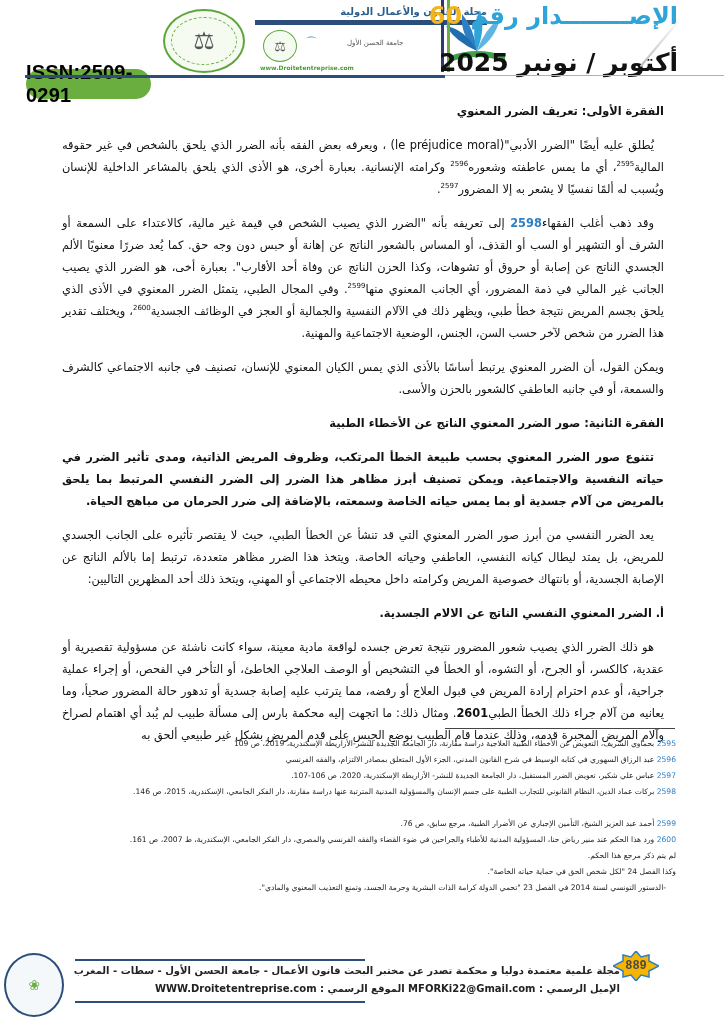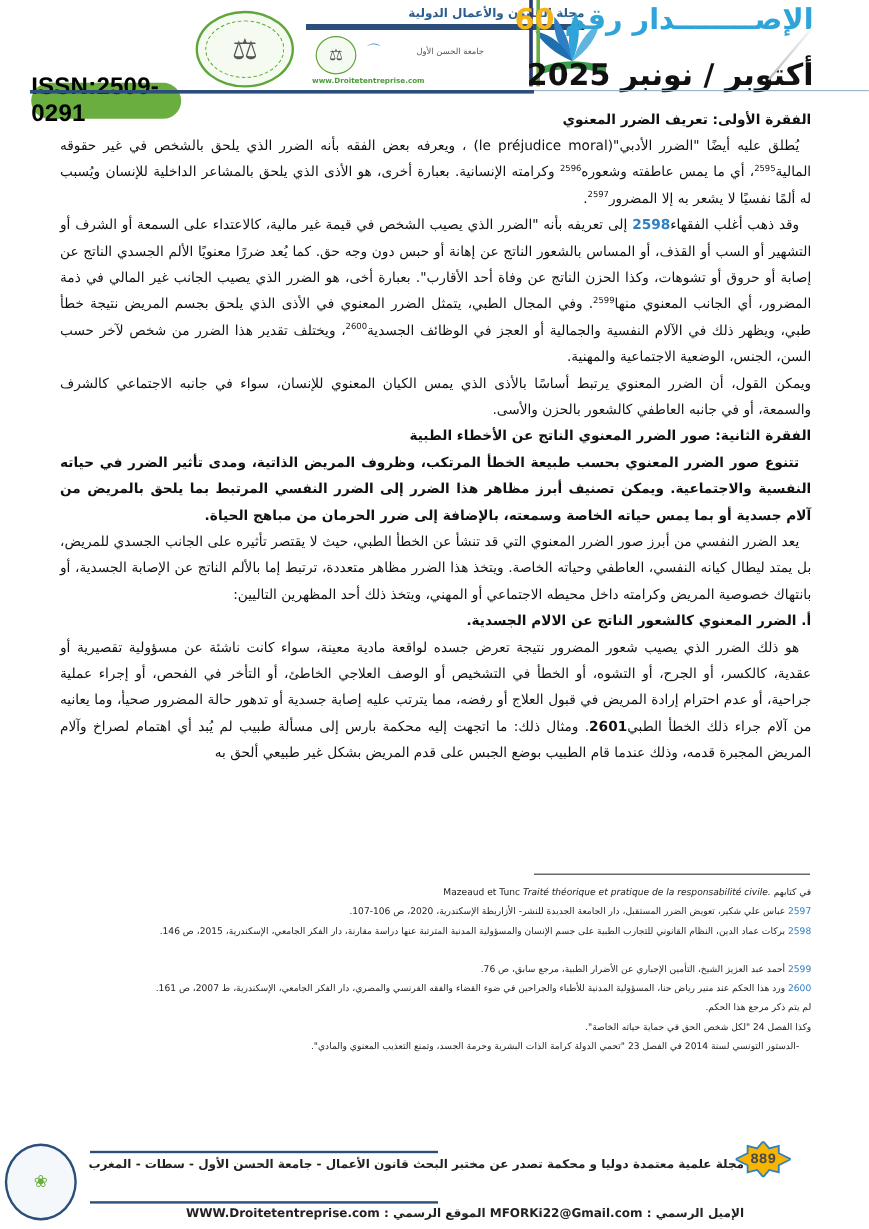--- a/index.html
+++ b/index.html
@@ -20,39 +20,39 @@
   .vbar1 { position:absolute; left:441px; top:0; width:3px; height:72px; background:#2b3b6b; }
   .vbar2 { position:absolute; left:447px; top:0; width:3px; height:72px; background:#6aae3f; }
   .issue-line { position:absolute; right:46px; top:2px; font-size:24px; font-weight:bold; direction:rtl; white-space:nowrap; color:#2ea4d8; font-family:"DejaVu Sans", sans-serif; }
   .issue-line .num { color:#f3b51b; }
   .issue-date { position:absolute; right:46px; top:48px; font-size:25px; font-weight:bold; direction:rtl; white-space:nowrap; color:#111; }
   .slash-deco { position:absolute; left:660px; top:10px; width:2px; height:64px; background:linear-gradient(#fff,#bbb); transform:rotate(40deg); }
   .header-rule { position:absolute; left:25px; top:75px; width:420px; height:3px; background:#2b4f7a; }
   .header-rule2 { position:absolute; left:445px; top:75px; width:279px; height:1px; background:#9cb5c9; }
 
   .content { position:absolute; left:50px; top:88px; width:626px; direction:rtl; text-align:justify; font-family:"DejaVu Sans", sans-serif; font-size:11.4px; line-height:22px; color:#111; }
-  .content p { margin:0; }
+  .content p { margin:12px; }
   .h { font-weight:bold; }
   .ind { text-indent:10px; }
   sup { font-size:7px; line-height:0; vertical-align:super; }
   .ref-blue { color:#2e7fc4; font-weight:bold; }
   .b { font-weight:bold; }
 
   .fn-rule { position:absolute; left:445px; top:728px; width:230px; height:1px; background:#444; }
   .footnotes { position:absolute; left:50px; top:736px; width:626px; direction:rtl; font-size:7.6px; line-height:16px; color:#222; text-align:right; }
   .footnotes p { margin:0; }
   .fn-num { color:#2e7fc4; }
   .gap { height:16px; }
   .fr { direction:ltr; unicode-bidi:embed; font-style:italic; }
 
   .footer { position:absolute; left:0; top:945px; width:724px; height:79px; }
   .fbar-top { position:absolute; left:75px; top:14px; width:290px; height:2px; background:#2b4f7a; }
   .fbar-bot { position:absolute; left:75px; top:56px; width:290px; height:2px; background:#2b4f7a; }
   .footer-l1 { position:absolute; right:104px; top:20px; font-size:10px; font-weight:bold; direction:rtl; white-space:nowrap; color:#222;text-align:right; }
-  .footer-l2 { position:absolute; right:104px; top:38px; font-size:10px; font-weight:bold; direction:rtl; white-space:nowrap; color:#222;margin-top:23px; }
+  .footer-l2 { position:absolute; right:104px; top:38px; font-size:10px; font-weight:bold; direction:rtl; white-space:nowrap; color:#222; }
   .star { position:absolute; left:613px; top:6px; width:46px; height:30px; }
   .page-num { position:absolute; left:613px; top:6px; width:46px; height:30px; display:flex; align-items:center; justify-content:center; font-size:12px; font-weight:bold; color:#4a4a4a; font-family:Liberation Mono, monospace; }
   .seal { position:absolute; left:4px; top:8px; width:56px; height:60px; border-radius:50%; border:2px solid #2b4f7a; background:#f5f8fb; display:flex; align-items:center; justify-content:center; font-size:14px; color:#6aae3f; }
 </style>
 </head>
 <body>
 
 <div class="header">
   <div class="issn">ISSN:2509-0291</div>
 
@@ -96,39 +96,40 @@
   <p class="h">الفقرة الأولى: تعريف الضرر المعنوي</p>
 
   <p class="ind">
     <span>يُطلق عليه أيضًا "الضرر الأدبي"(le préjudice moral) ، ويعرفه بعض الفقه بأنه  الضرر الذي يلحق بالشخص في غير حقوقه المالية</span><sup>2595</sup><span>، أي ما يمس عاطفته وشعوره</span><sup>2596</sup><span> وكرامته الإنسانية. بعبارة أخرى، هو الأذى الذي يلحق بالمشاعر الداخلية للإنسان ويُسبب له ألمًا نفسيًا لا يشعر به إلا المضرور</span><sup>2597</sup><span>.</span>
   </p>
 
   <p class="ind">
     <span>وقد ذهب أغلب الفقهاء</span><span class="ref-blue">2598</span><span> إلى تعريفه بأنه "الضرر الذي يصيب الشخص في قيمة غير مالية، كالاعتداء على السمعة أو الشرف أو التشهير أو السب أو القذف، أو المساس بالشعور الناتج عن إهانة أو حبس دون وجه حق. كما يُعد ضررًا معنويًا الألم الجسدي الناتج عن إصابة أو حروق أو تشوهات، وكذا الحزن الناتج عن وفاة أحد الأقارب". بعبارة أخى، هو الضرر الذي يصيب الجانب غير المالي في ذمة المضرور، أي الجانب المعنوي منها</span><sup>2599</sup><span>. وفي المجال الطبي، يتمثل الضرر المعنوي في الأذى الذي يلحق بجسم المريض نتيجة خطأ طبي، ويظهر ذلك في الآلام النفسية والجمالية أو العجز في الوظائف الجسدية</span><sup>2600</sup><span>، ويختلف تقدير هذا الضرر من شخص لآخر حسب السن، الجنس، الوضعية الاجتماعية والمهنية.</span>
   </p>
 
-  <p>ويمكن القول، أن الضرر المعنوي يرتبط أساسًا بالأذى الذي يمس الكيان المعنوي للإنسان، سواء في جانبه الاجتماعي كالشرف والسمعة، أو في جانبه العاطفي كالشعور بالحزن والأسى.</p>
+  <p>ويمكن القول، أن الضرر المعنوي يرتبط أساسًا بالأذى الذي يمس الكيان المعنوي للإنسان، تصنيف في جانبه الاجتماعي كالشرف والسمعة، أو في جانبه العاطفي كالشعور بالحزن والأسى.</p>
 
   <p class="h">الفقرة الثانية: صور الضرر المعنوي الناتج عن الأخطاء الطبية</p>
 
   <p class="ind b">تتنوع صور الضرر المعنوي بحسب طبيعة الخطأ المرتكب، وظروف المريض الذاتية، ومدى تأثير الضرر في حياته النفسية والاجتماعية. ويمكن تصنيف أبرز مظاهر هذا الضرر إلى الضرر النفسي المرتبط بما يلحق بالمريض من آلام جسدية أو بما يمس حياته الخاصة وسمعته، بالإضافة إلى ضرر الحرمان من مباهج الحياة.</p>
 
 
   <p class="ind">يعد الضرر النفسي من أبرز صور الضرر المعنوي التي قد تنشأ عن الخطأ الطبي، حيث لا يقتصر تأثيره على الجانب الجسدي للمريض، بل يمتد ليطال كيانه النفسي، العاطفي وحياته الخاصة. ويتخذ هذا الضرر مظاهر متعددة، ترتبط إما بالألم الناتج عن الإصابة الجسدية، أو بانتهاك خصوصية المريض وكرامته داخل محيطه الاجتماعي أو المهني، ويتخذ ذلك أحد المظهرين التاليين:</p>
 
-  <p class="h">أ. الضرر المعنوي كالشعور الناتج عن الالام الجسدية.</p>
+  <p class="h">أ. الضرر المعنوي النفسي الناتج عن الالام الجسدية.</p>
 
   <p class="ind">
     <span>هو ذلك الضرر الذي يصيب شعور المضرور نتيجة تعرض جسده لواقعة مادية معينة، سواء كانت ناشئة عن مسؤولية تقصيرية أو عقدية، كالكسر، أو الجرح، أو التشوه، أو الخطأ في التشخيص أو الوصف العلاجي الخاطئ، أو التأخر في الفحص، أو إجراء عملية جراحية، أو عدم احترام إرادة المريض في قبول العلاج أو رفضه، مما يترتب عليه إصابة جسدية أو تدهور حالة المضرور صحيأ، وما يعانيه من آلام جراء ذلك الخطأ الطبي</span><span class="b">2601</span><span>. ومثال ذلك: ما اتجهت إليه محكمة بارس إلى مسألة طبيب لم يُبد أي اهتمام لصراخ وآلام المريض المجبرة قدمه، وذلك عندما قام الطبيب بوضع الجبس على قدم المريض بشكل غير طبيعي ألحق به</span>
   </p>
 </div>
 
 <div class="fn-rule"></div>
 <div class="footnotes">
-  <p><span>في كتابهم</span> <span class="fr" style="font-style:normal;">Mazeaud et Tunc</span> <span class="fr">Traité théorique et pratique de la responsabilité civile.</span></p>
+  <p><span class="fn-num">2595</span> <span>بحماوي الشريف، التعويض عن الأخطاء الطبية العلاجية دراسة مقارنة، دار الجامعة الجديدة للنشر-الأزاريطة الإسكندرية، 2019، ص 109</span></p>
+  <p><span class="fn-num">2596</span> <span>عبد الرزاق السهوري في كتابه الوسيط في شرح القانون المدني، الجزء الأول المتعلق بمصادر الالتزام، والفقه الفرنسي</span></p>
   <p><span class="fn-num">2597</span> <span>عباس علي شكير، تعويض الضرر المستقبل، دار الجامعة الجديدة للنشر- الأزاريطة الإسكندرية، 2020، ص 106-107.</span></p>
   <p><span class="fn-num">2598</span> <span>بركات عماد الدين، النظام القانوني للتجارب الطبية على جسم الإنسان والمسؤولية المدنية المترتبة عنها دراسة مقارنة، دار الفكر الجامعي، الإسكندرية، 2015، ص 146.</span></p>
   <div class="gap"></div>
   <p><span class="fn-num">2599</span> <span>أحمد عبد العزيز الشيخ، التأمين الإجباري عن الأضرار الطبية، مرجع سابق، ص 76.</span></p>
   <p><span class="fn-num">2600</span> <span>ورد هذا الحكم عند منير رياض حنا، المسؤولية المدنية للأطباء والجراحين في ضوء القضاء والفقه الفرنسي والمصري، دار الفكر الجامعي، الإسكندرية، ط 2007، ص 161.</span></p>
   <p><span>لم يتم ذكر مرجع هذا الحكم.</span></p>
   <p><span>وكذا الفصل 24 "لكل شخص الحق في حماية حياته الخاصة".</span></p>
   <p style="padding-right:10px;"><span>-الدستور التونسي لسنة 2014 في الفصل 23 "تحمي الدولة كرامة الذات البشرية وحرمة الجسد، وتمنع التعذيب المعنوي والمادي".</span></p>
 </div>
 

